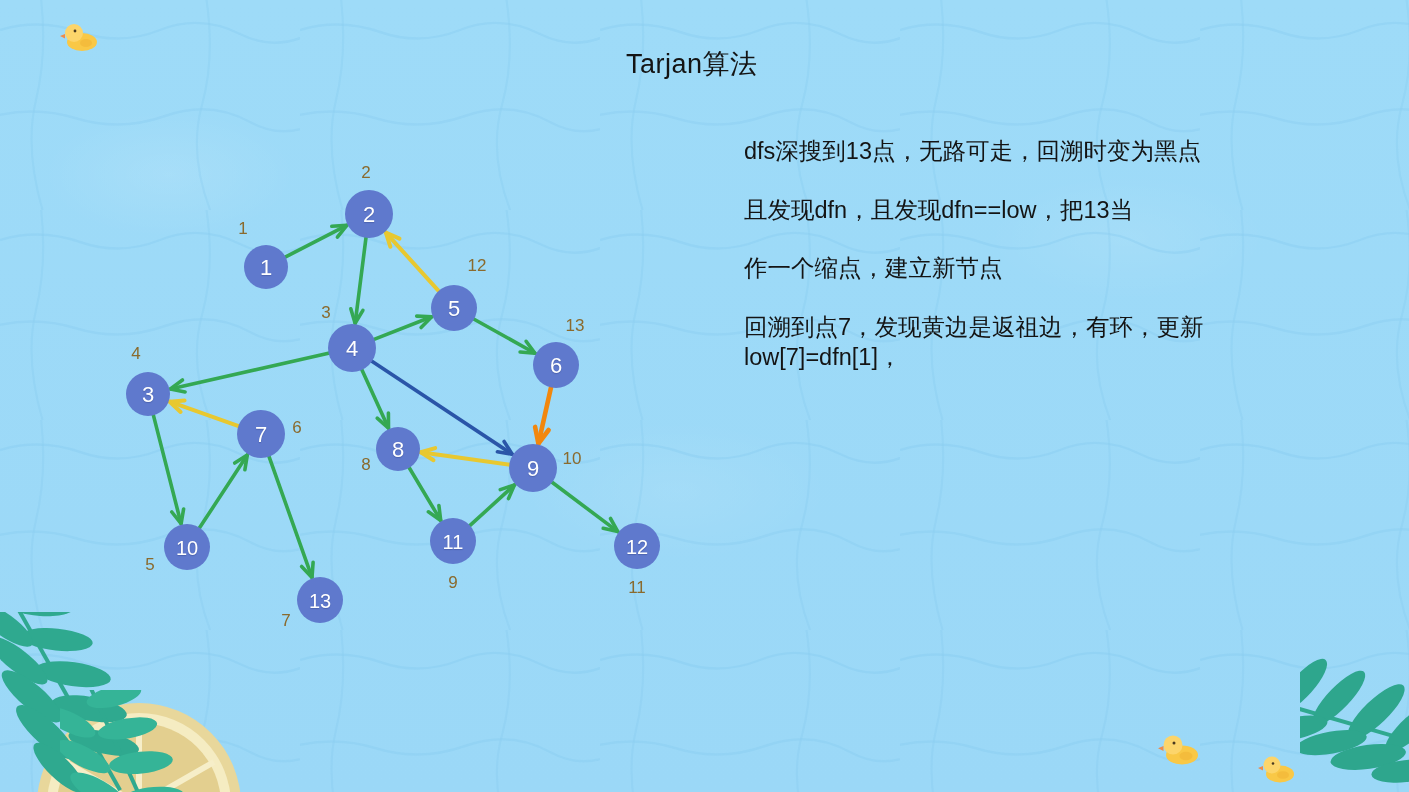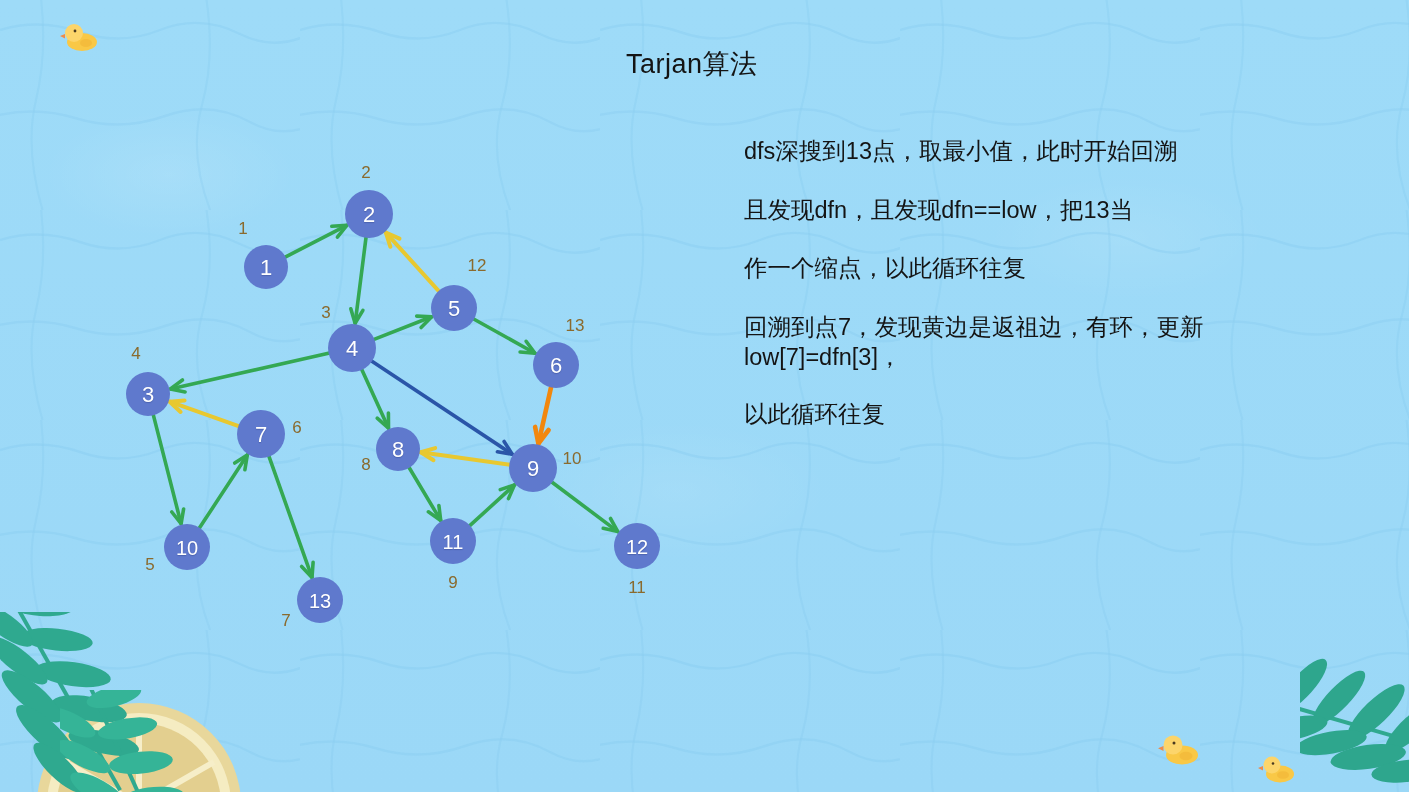--- a/index.html
+++ b/index.html
@@ -151,25 +151,24 @@
     <ellipse cx="22" cy="22" rx="14" ry="8.5" fill="#f9c846"></ellipse>
     <circle cx="14" cy="13" r="8.5" fill="#fcd56b"></circle>
     <path d="M5 14 l-5 2 5 2.6z" fill="#f08b48"></path>
     <circle cx="15" cy="11.5" r="1.3" fill="#4a3a20"></circle>
     <ellipse cx="25" cy="23" rx="6" ry="3.8" fill="#f3b93a" opacity=".8"></ellipse>
   </svg>
 
   <div id="title">Tarjan算法</div>
 
   <div id="bodytext">
-    <p>dfs深搜到13点，取最小值，此时开始回溯</p>
+    <p>dfs深搜到13点，无路可走，回溯时变为黑点</p>
     <p>且发现dfn，且发现dfn==low，把13当</p>
-    <p>作一个缩点，以此循环往复</p>
-    <p class="tight">回溯到点7，发现黄边是返祖边，有环，更新low[7]=dfn[3]，</p>
-    <p>以此循环往复</p>
+    <p>作一个缩点，建立新节点</p>
+    <p class="tight">回溯到点7，发现黄边是返祖边，有环，更新low[7]=dfn[1]，</p>
   </div>
 
   <div id="graph">
     <svg id="graph-svg" width="740" height="700" viewBox="0 0 740 700">
       <g id="edge-layer">
           <line x1="284.67293672953537" y1="257.39159566344296" x2="346.77031341721977" y2="225.43857659113934" stroke="#34a853" stroke-width="3.6" stroke-linecap="round"></line>
           <path d="M337.4 237.1 L346.8 225.4 L331.8 226.3" fill="none" stroke="#34a853" stroke-width="3.6" stroke-linecap="round" stroke-linejoin="round"></path>
           <line x1="366.10529158556443" y1="236.81711338437435" x2="355.14642218960387" y2="323.1987897995931" stroke="#34a853" stroke-width="3.6" stroke-linecap="round"></line>
           <path d="M350.8 308.8 L355.1 323.2 L362.9 310.4" fill="none" stroke="#34a853" stroke-width="3.6" stroke-linecap="round" stroke-linejoin="round"></path>
           <line x1="329.56333344233815" y1="353.05924834143354" x2="170.43666655766185" y2="388.94075165856646" stroke="#34a853" stroke-width="3.6" stroke-linecap="round"></line>

